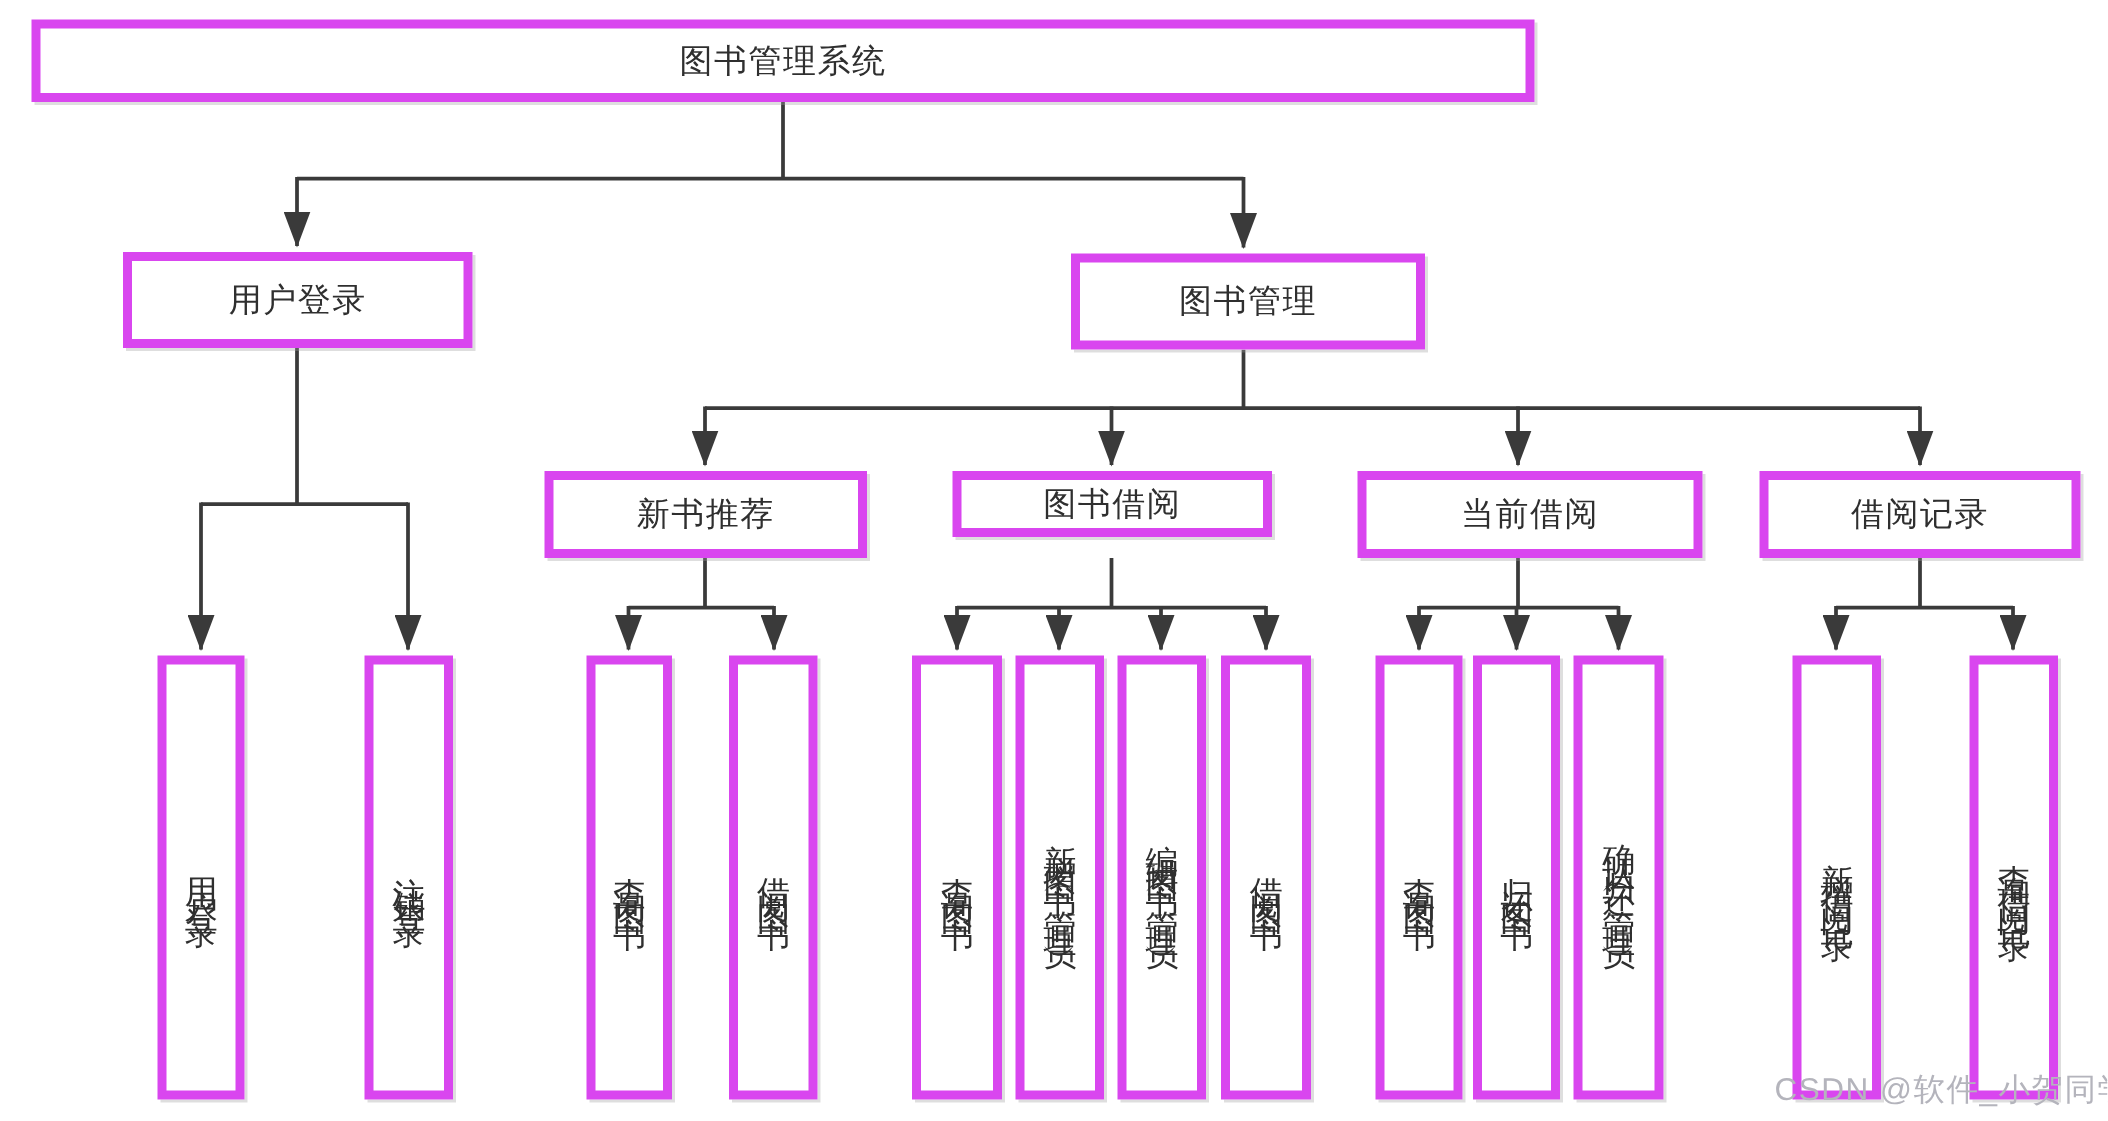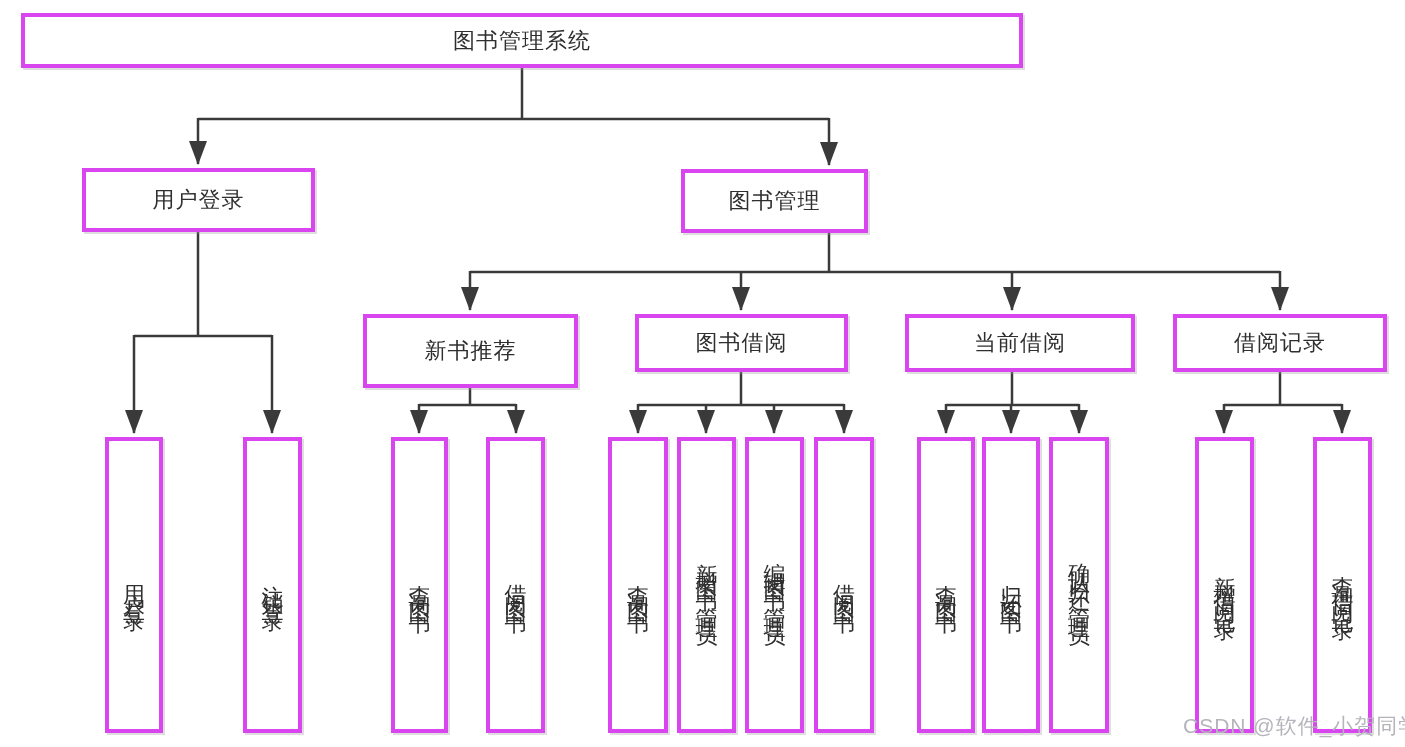--- a/index.html
+++ b/index.html
@@ -6,21 +6,21 @@
   #stage{
     position:relative;
     width:1405px;height:747px;
     background:#ffffff;
     font-family:"Liberation Sans","DejaVu Sans",sans-serif;
     overflow:hidden;
   }
   .node{
     position:absolute;
     background:#ffffff;
-    border:4px solid #d946ef;
+    border:6px solid #d946ef;
     box-sizing:border-box;
     display:flex;
     align-items:center;
     justify-content:center;
     box-shadow:2px 2px 0 rgba(160,160,160,0.35);
   }
   .hlabel{
     font-size:22px;
     color:#2f2f2f;
     letter-spacing:1px;
@@ -120,28 +120,28 @@
     </g>
   </svg>
 
   <div class="node" style="left:21px;top:13px;width:1002px;height:55px">
     <span class="hlabel">图书管理系统</span>
   </div>
 
   <div class="node" style="left:82px;top:168px;width:233px;height:64px">
     <span class="hlabel">用户登录</span>
   </div>
-  <div class="node" style="left:681px;top:169px;width:187px;height:64px">
+  <div class="node" style="left:714px;top:169px;width:236px;height:64px">
     <span class="hlabel">图书管理</span>
   </div>
 
-  <div class="node" style="left:363px;top:314px;width:215px;height:74px">
+  <div class="node" style="left:363px;top:314px;width:215px;height:58px">
     <span class="hlabel">新书推荐</span>
   </div>
-  <div class="node" style="left:635px;top:314px;width:213px;height:58px">
+  <div class="node" style="left:635px;top:314px;width:213px;height:44px">
     <span class="hlabel">图书借阅</span>
   </div>
   <div class="node" style="left:905px;top:314px;width:230px;height:58px">
     <span class="hlabel">当前借阅</span>
   </div>
   <div class="node" style="left:1173px;top:314px;width:214px;height:58px">
     <span class="hlabel">借阅记录</span>
   </div>
 
   <div class="node" style="left:105px;top:437px;width:58px;height:296px">

